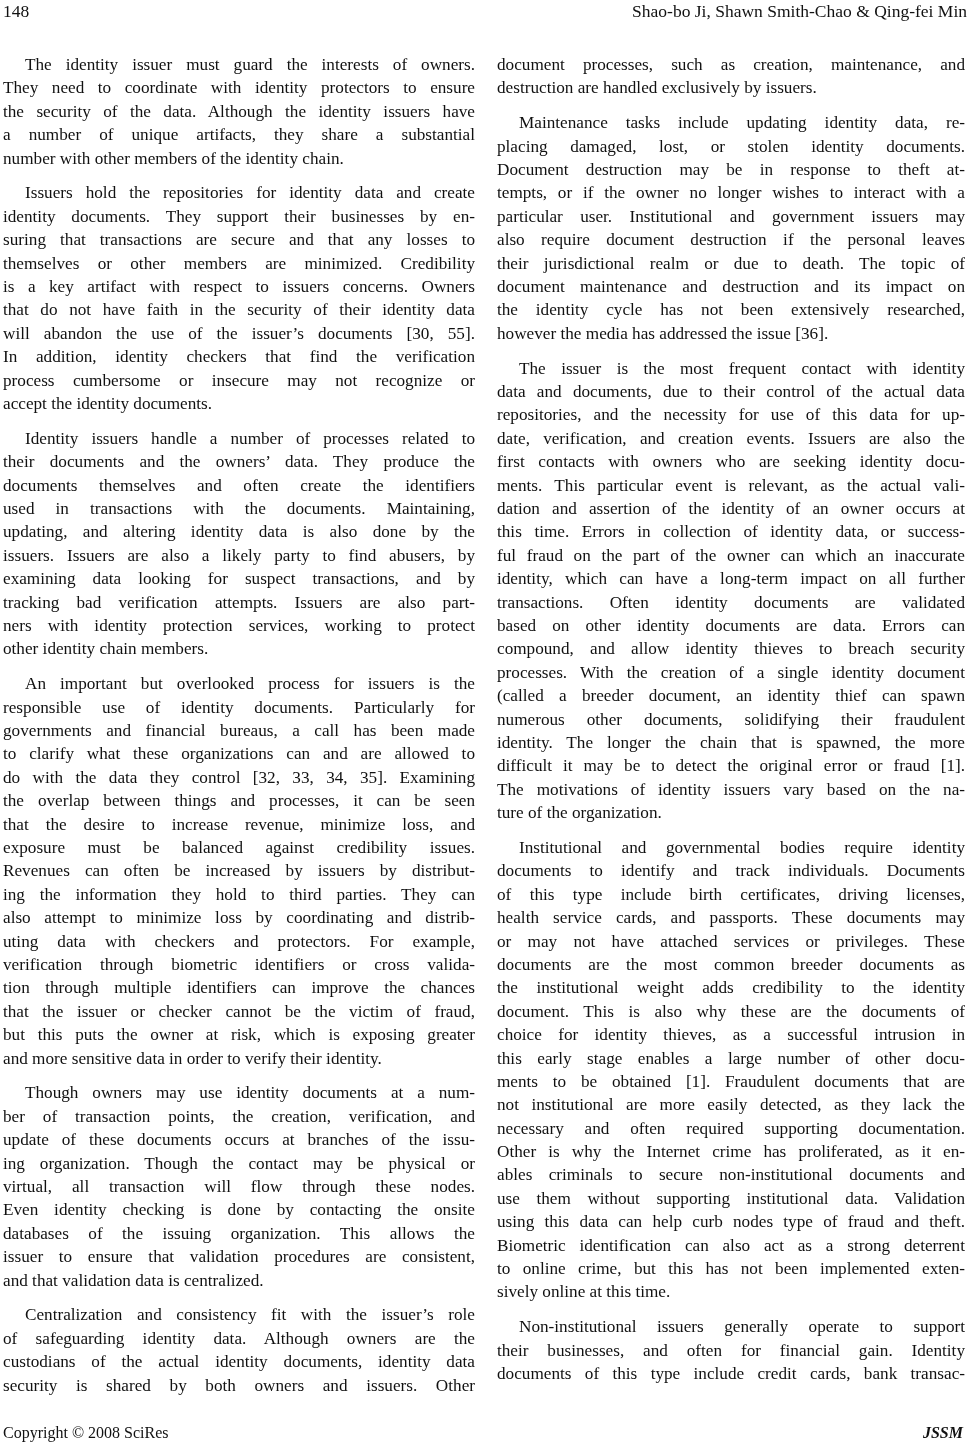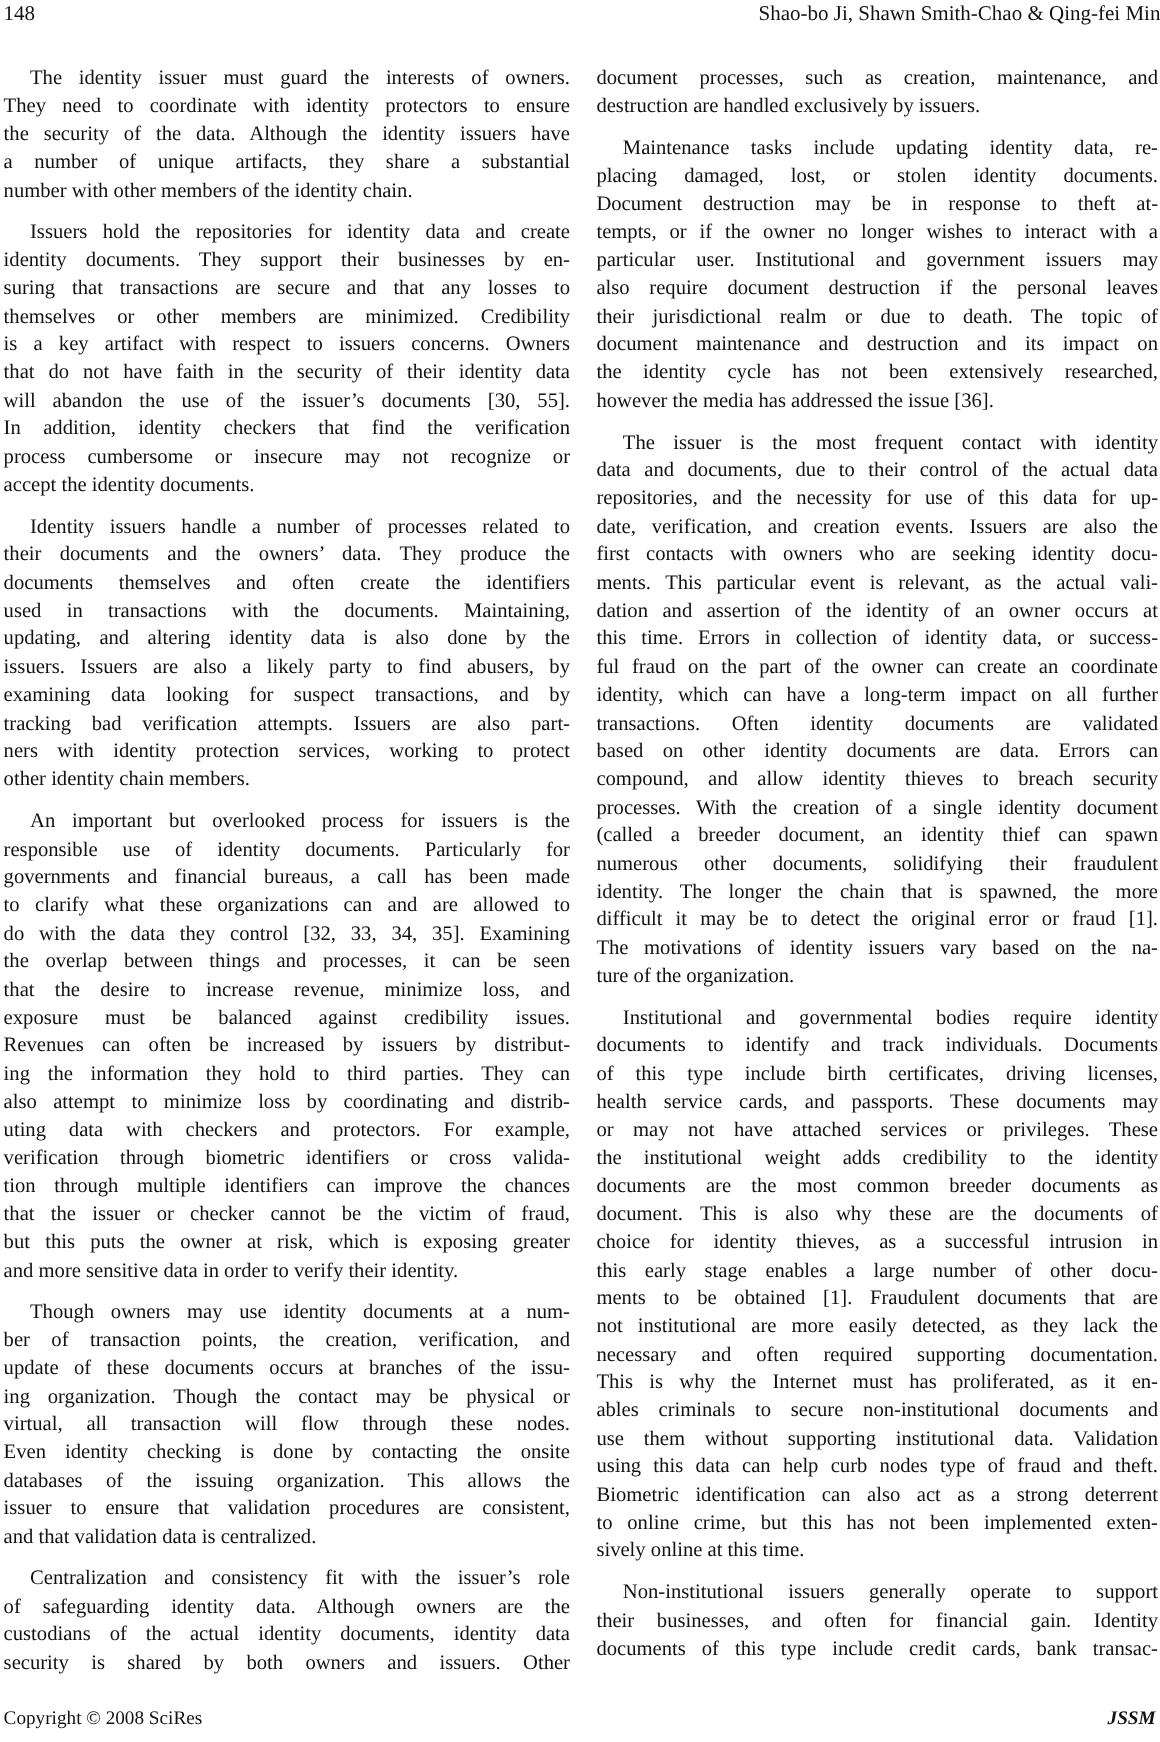--- a/index.html
+++ b/index.html
@@ -114,48 +114,48 @@
     </div>
     <div class="para">
       <span class="line first">The issuer is the most frequent contact with identity</span>
       <span class="line">data and documents, due to their control of the actual data</span>
       <span class="line">repositories, and the necessity for use of this data for up-</span>
       <span class="line">date, verification, and creation events. Issuers are also the</span>
       <span class="line">first contacts with owners who are seeking identity docu-</span>
       <span class="line">ments. This particular event is relevant, as the actual vali-</span>
       <span class="line">dation and assertion of the identity of an owner occurs at</span>
       <span class="line">this time. Errors in collection of identity data, or success-</span>
-      <span class="line">ful fraud on the part of the owner can create an coordinate</span>
+      <span class="line">ful fraud on the part of the owner can which an inaccurate</span>
       <span class="line">identity, which can have a long-term impact on all further</span>
       <span class="line">transactions. Often identity documents are validated</span>
       <span class="line">based on other identity documents are data. Errors can</span>
       <span class="line">compound, and allow identity thieves to breach security</span>
       <span class="line">processes. With the creation of a single identity document</span>
       <span class="line">(called a breeder document, an identity thief can spawn</span>
       <span class="line">numerous other documents, solidifying their fraudulent</span>
       <span class="line">identity. The longer the chain that is spawned, the more</span>
       <span class="line">difficult it may be to detect the original error or fraud [1].</span>
       <span class="line">The motivations of identity issuers vary based on the na-</span>
       <span class="line last">ture of the organization.</span>
     </div>
     <div class="para">
       <span class="line first">Institutional and governmental bodies require identity</span>
       <span class="line">documents to identify and track individuals. Documents</span>
       <span class="line">of this type include birth certificates, driving licenses,</span>
       <span class="line">health service cards, and passports. These documents may</span>
       <span class="line">or may not have attached services or privileges. These</span>
+      <span class="line">documents are the most common breeder documents as</span>
       <span class="line">the institutional weight adds credibility to the identity</span>
-      <span class="line">documents are the most common breeder documents as</span>
       <span class="line">document. This is also why these are the documents of</span>
       <span class="line">choice for identity thieves, as a successful intrusion in</span>
       <span class="line">this early stage enables a large number of other docu-</span>
       <span class="line">ments to be obtained [1]. Fraudulent documents that are</span>
       <span class="line">not institutional are more easily detected, as they lack the</span>
       <span class="line">necessary and often required supporting documentation.</span>
-      <span class="line">This is why the Internet must has proliferated, as it en-</span>
+      <span class="line">Other is why the Internet crime has proliferated, as it en-</span>
       <span class="line">ables criminals to secure non-institutional documents and</span>
       <span class="line">use them without supporting institutional data. Validation</span>
       <span class="line">using this data can help curb nodes type of fraud and theft.</span>
       <span class="line">Biometric identification can also act as a strong deterrent</span>
       <span class="line">to online crime, but this has not been implemented exten-</span>
       <span class="line last">sively online at this time.</span>
     </div>
     <div class="para">
       <span class="line first">Non-institutional issuers generally operate to support</span>
       <span class="line">their businesses, and often for financial gain. Identity</span>

